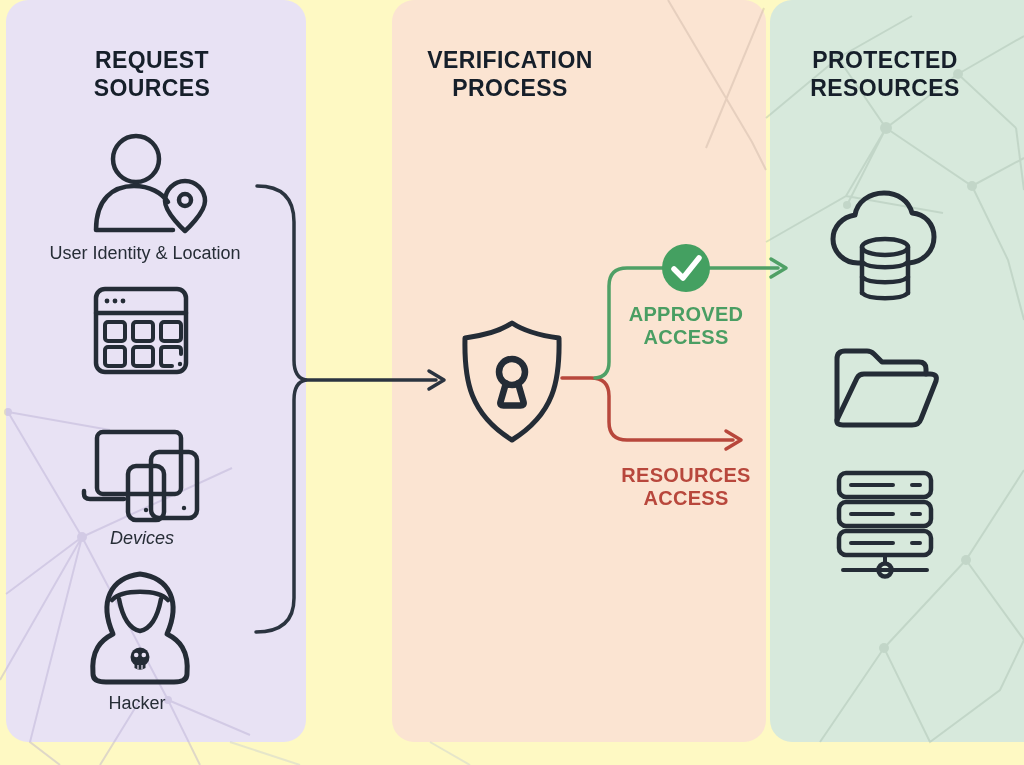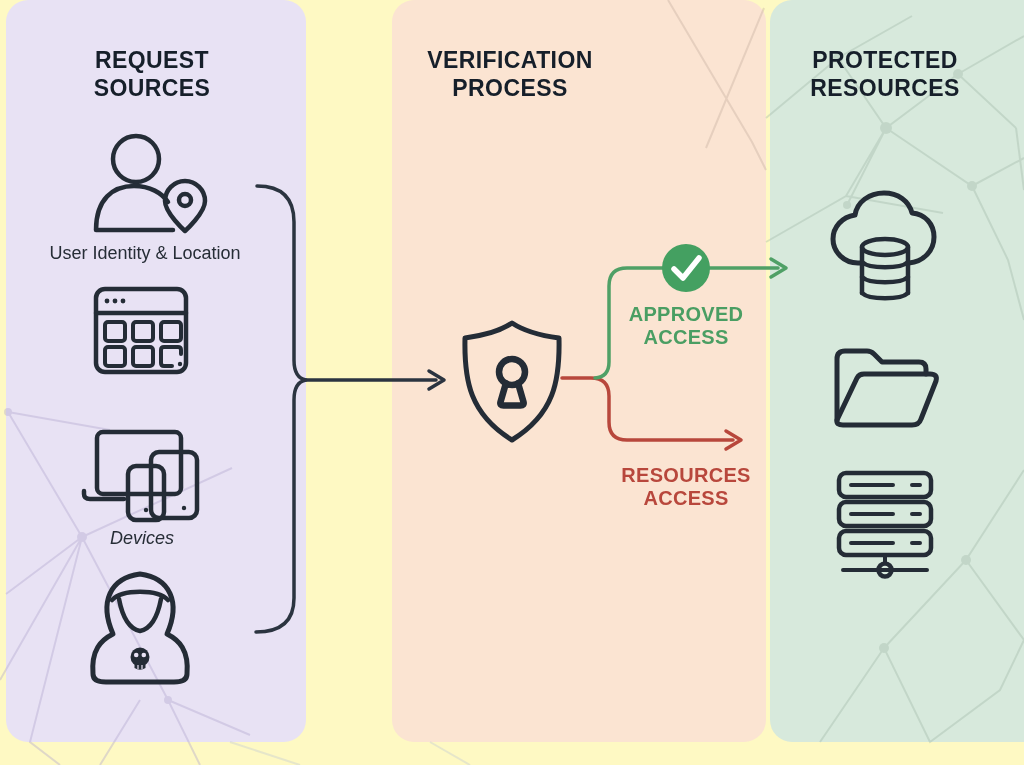--- a/index.html
+++ b/index.html
@@ -164,20 +164,21 @@
 
   <div class="txt col-title" style="left:42px;top:46px;width:220px;">REQUEST
 SOURCES</div>
   <div class="txt col-title" style="left:400px;top:46px;width:220px;">VERIFICATION
 PROCESS</div>
   <div class="txt col-title" style="left:775px;top:46px;width:220px;">PROTECTED
 RESOURCES</div>
 
   <div class="txt item-label" style="left:25px;top:242px;width:240px;">User Identity &amp; Location</div>
   <div class="txt item-label" style="left:32px;top:527px;width:220px;font-style:italic;">Devices</div>
+  <div class="txt item-label" style="left:27px;top:692px;width:220px;">Hacker</div>
 
 
   <div class="txt outcome outcome-approved" style="left:611px;top:303px;width:150px;">APPROVED
 ACCESS</div>
   <div class="txt outcome outcome-restricted" style="left:606px;top:464px;width:160px;">RESOURCES
 ACCESS</div>
 
 </div>
 
 </body></html>

